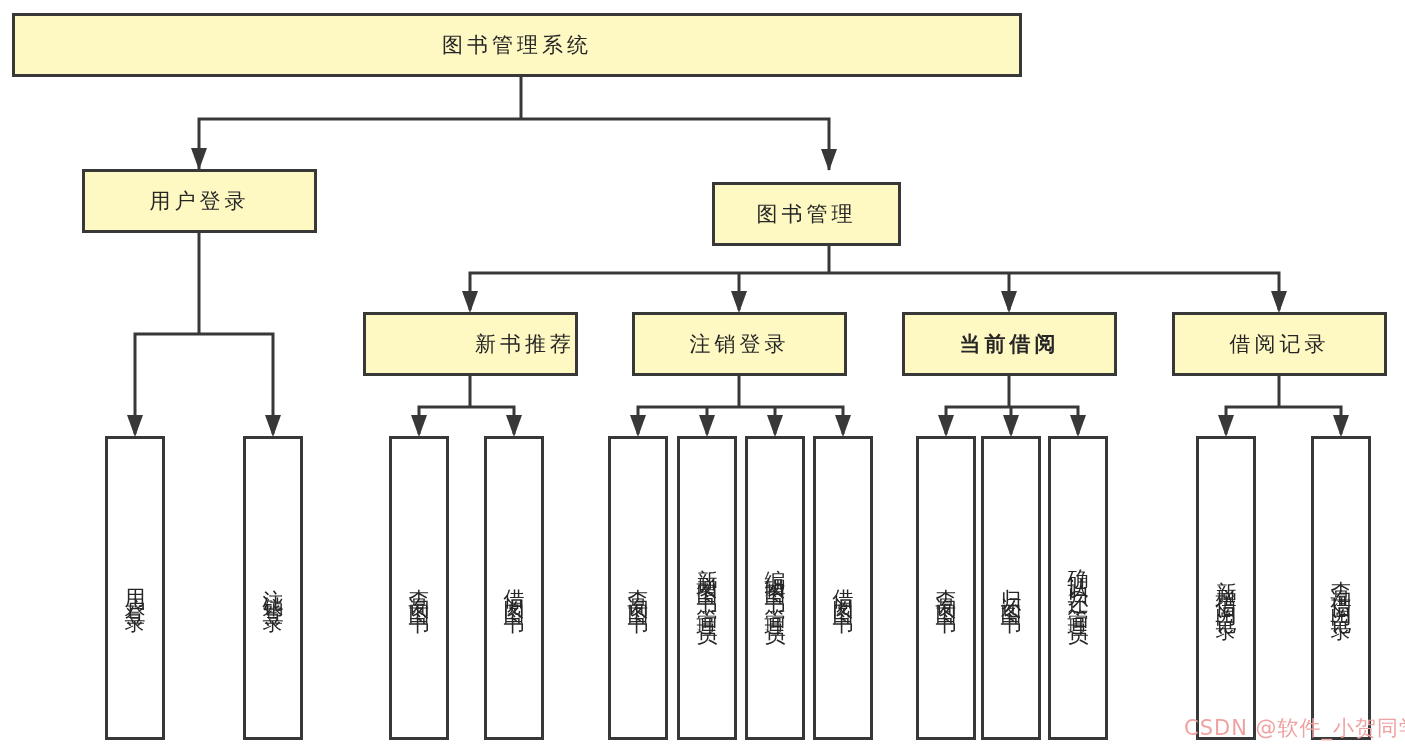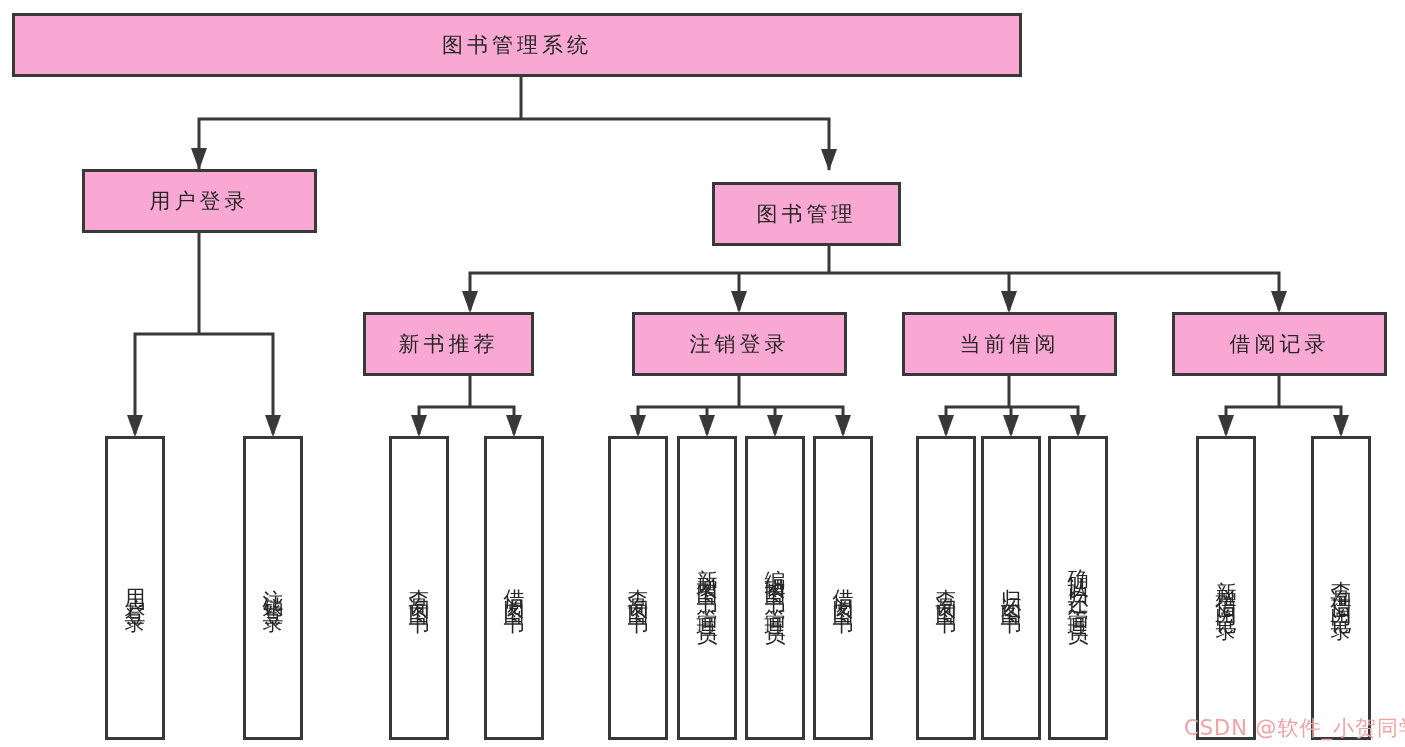--- a/index.html
+++ b/index.html
@@ -14,21 +14,21 @@
     overflow: hidden;
   }
   #edges {
     position: absolute;
     left: 0; top: 0;
     width: 1405px; height: 747px;
     pointer-events: none;
   }
   .node {
     position: absolute;
-    background: #f9a8d4;
+    background: #fef9c3;
     border: 3px solid #383838;
     display: flex;
     align-items: center;
     justify-content: center;
     font-size: 21px;
     letter-spacing: 4px;
     color: #262626;
     white-space: nowrap;
   }
   .hbox { height: 64px; }
@@ -107,27 +107,27 @@
     <span>图书管理系统</span>
   </div>
 
   <div class="node hbox" style="left:82px; top:169px; width:235px;">
     <span>用户登录</span>
   </div>
   <div class="node hbox" style="left:712px; top:162px; width:189px;margin-top:20px;">
     <span>图书管理</span>
   </div>
 
-  <div class="node hbox" style="left:363px; top:312px; width:171px;">
+  <div class="node hbox" style="left:363px; top:312px; width:215px;justify-content:flex-end;">
     <span>新书推荐</span>
   </div>
   <div class="node hbox" style="left:632px; top:312px; width:215px;">
     <span>注销登录</span>
   </div>
-  <div class="node hbox" style="left:902px; top:312px; width:215px;">
+  <div class="node hbox" style="left:902px; top:312px; width:215px;font-weight:bold;">
     <span>当前借阅</span>
   </div>
   <div class="node hbox" style="left:1172px; top:312px; width:215px;">
     <span>借阅记录</span>
   </div>
 
   <div class="leaf" style="left:105px;">用户登录</div>
   <div class="leaf" style="left:243px;">注销登录</div>
 
   <div class="leaf" style="left:389px;">查询图书</div>

